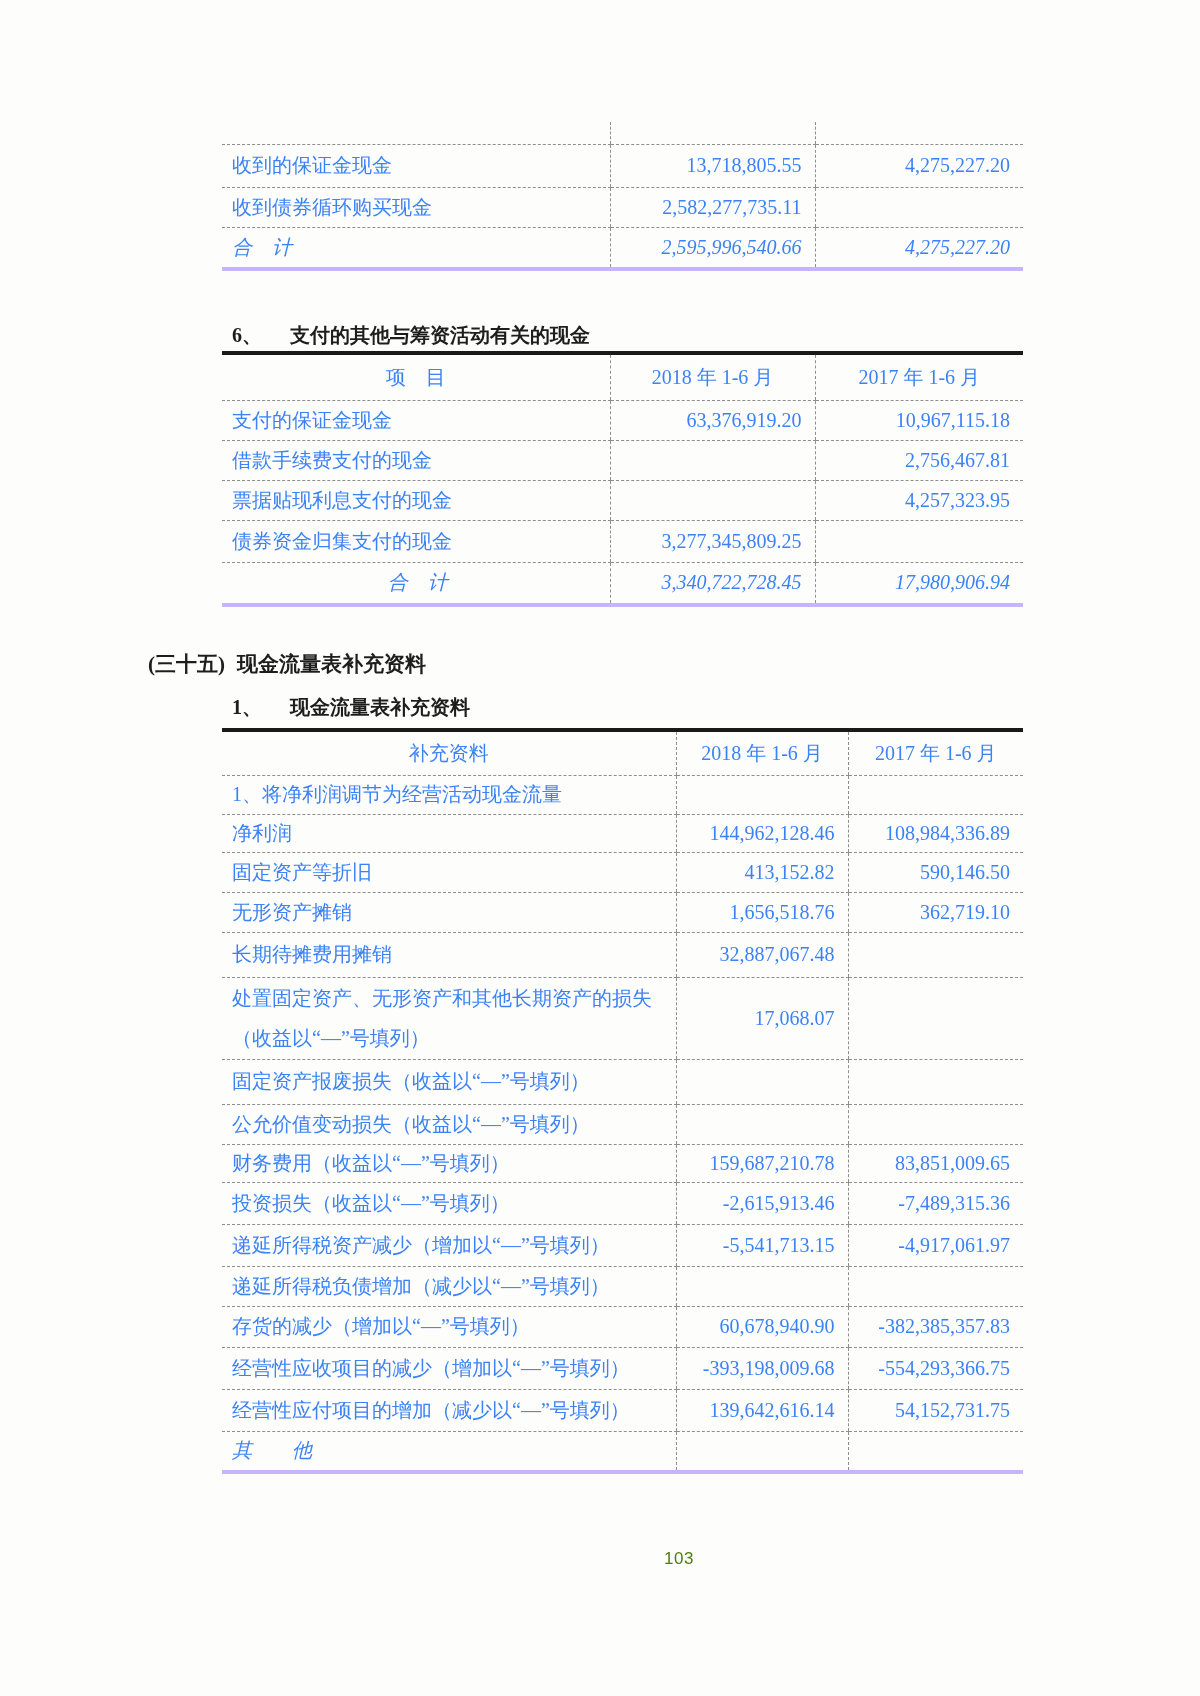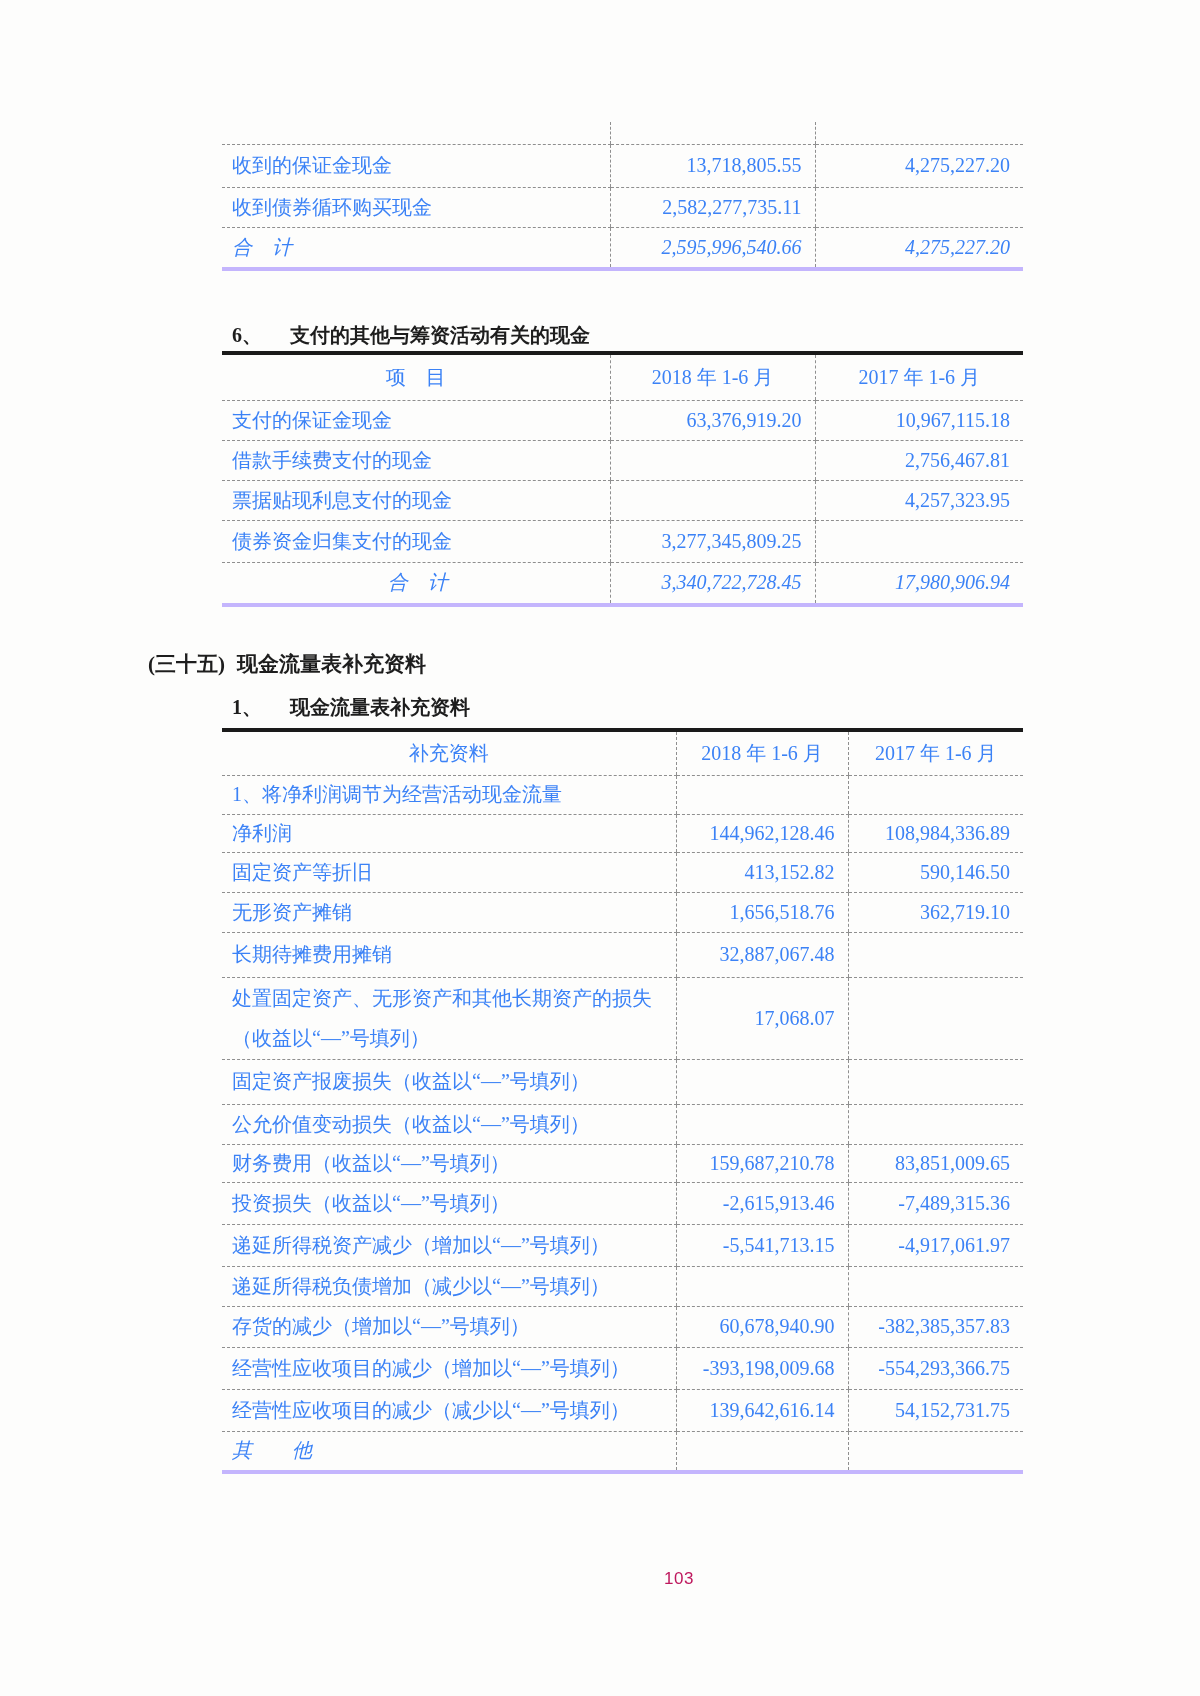--- a/index.html
+++ b/index.html
@@ -23,21 +23,21 @@
   
   .r22{height:22px}.r38{height:38px}.r39{height:39px}.r40{height:40px}
   .r41{height:41px}.r42{height:42px}.r43{height:43px}.r45{height:45px}
   .r47{height:47px}.r82{height:82px}
   .twoline div { line-height:40px; }
   .heading { position:absolute; font-weight:bold; white-space:nowrap; }
   .h-num { display:inline-block; width:58px; }
   .pageno {
     position:absolute; left:664px; top:1549px;
     font-family:"Liberation Sans","DejaVu Sans",sans-serif;
-    font-size:17px; color:#be185d; letter-spacing:.5px;margin-top:20px;
+    font-size:17px; color:#4d7c0f; letter-spacing:.5px;
   }
 </style>
 </head>
 <body>
 
 <div class="page">
 
   <table class="fin" style="left:222px; top:122px; width:801px;">
     <colgroup>
         <col style="width:388px">
@@ -199,21 +199,21 @@
       <td class="c1">存货的减少（增加以“—”号填列）</td>
       <td class="c2">60,678,940.90</td>
       <td class="c3">-382,385,357.83</td>
     </tr>
     <tr class="r42">
       <td class="c1">经营性应收项目的减少（增加以“—”号填列）</td>
       <td class="c2">-393,198,009.68</td>
       <td class="c3">-554,293,366.75</td>
     </tr>
     <tr class="r42">
-      <td class="c1">经营性应收项目的减少（减少以“—”号填列）</td>
+      <td class="c1">经营性应付项目的增加（减少以“—”号填列）</td>
       <td class="c2">139,642,616.14</td>
       <td class="c3">54,152,731.75</td>
     </tr>
     <tr class="r41 thick-bottom">
       <td class="c1">其　　他</td>
       <td class="c2"></td>
       <td class="c3"></td>
     </tr>
   </tbody>
     </table>

